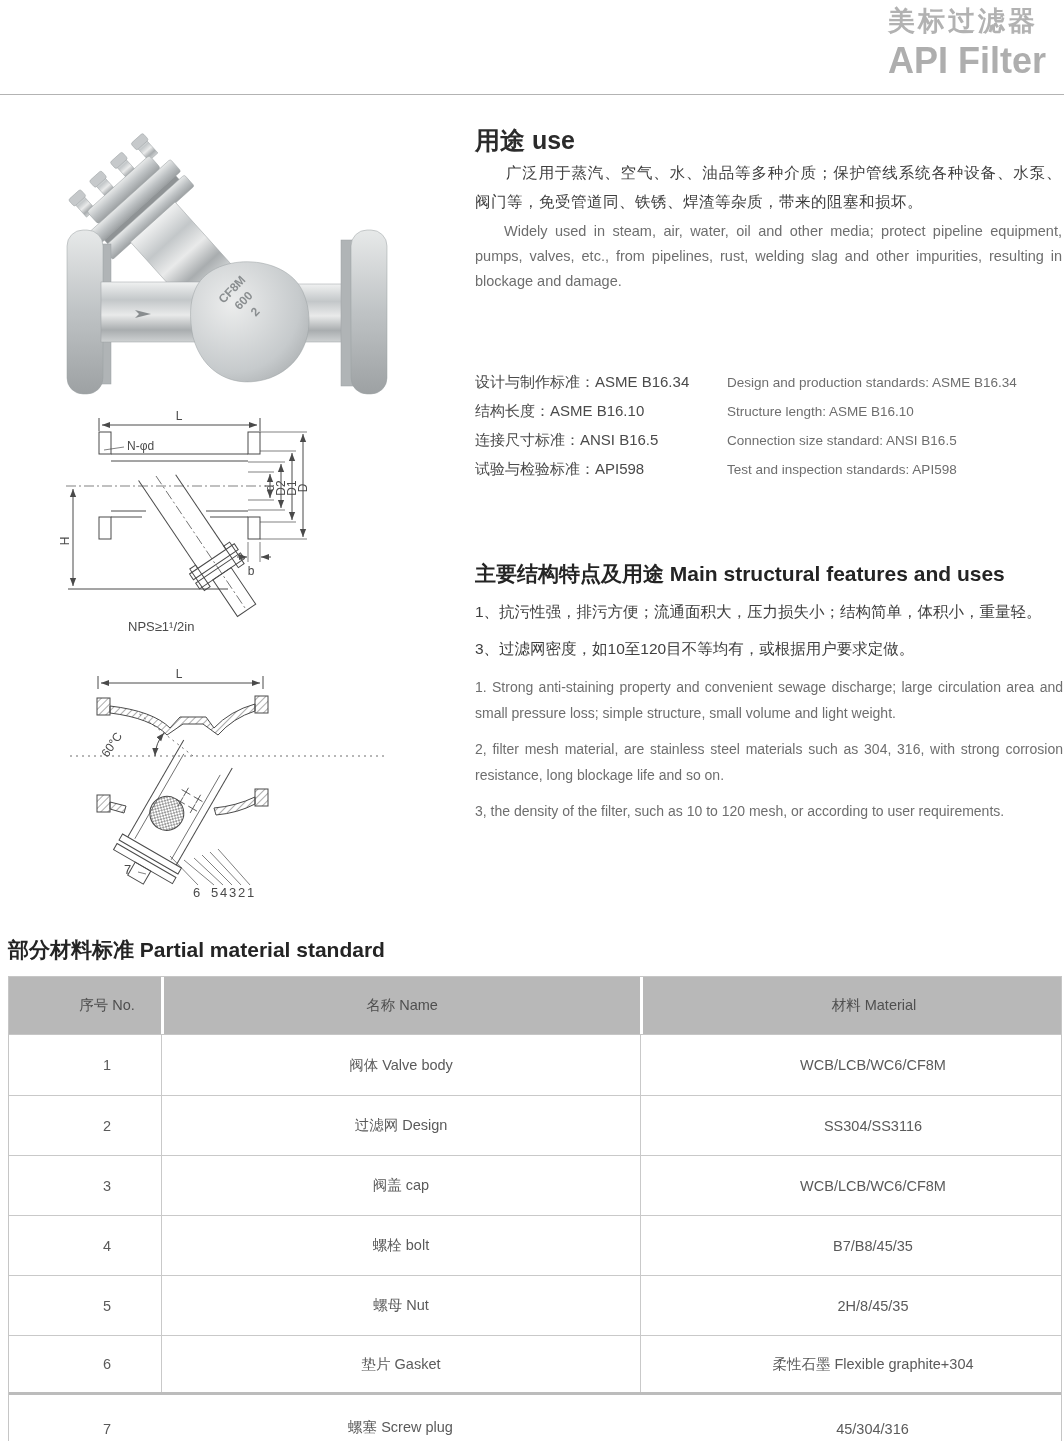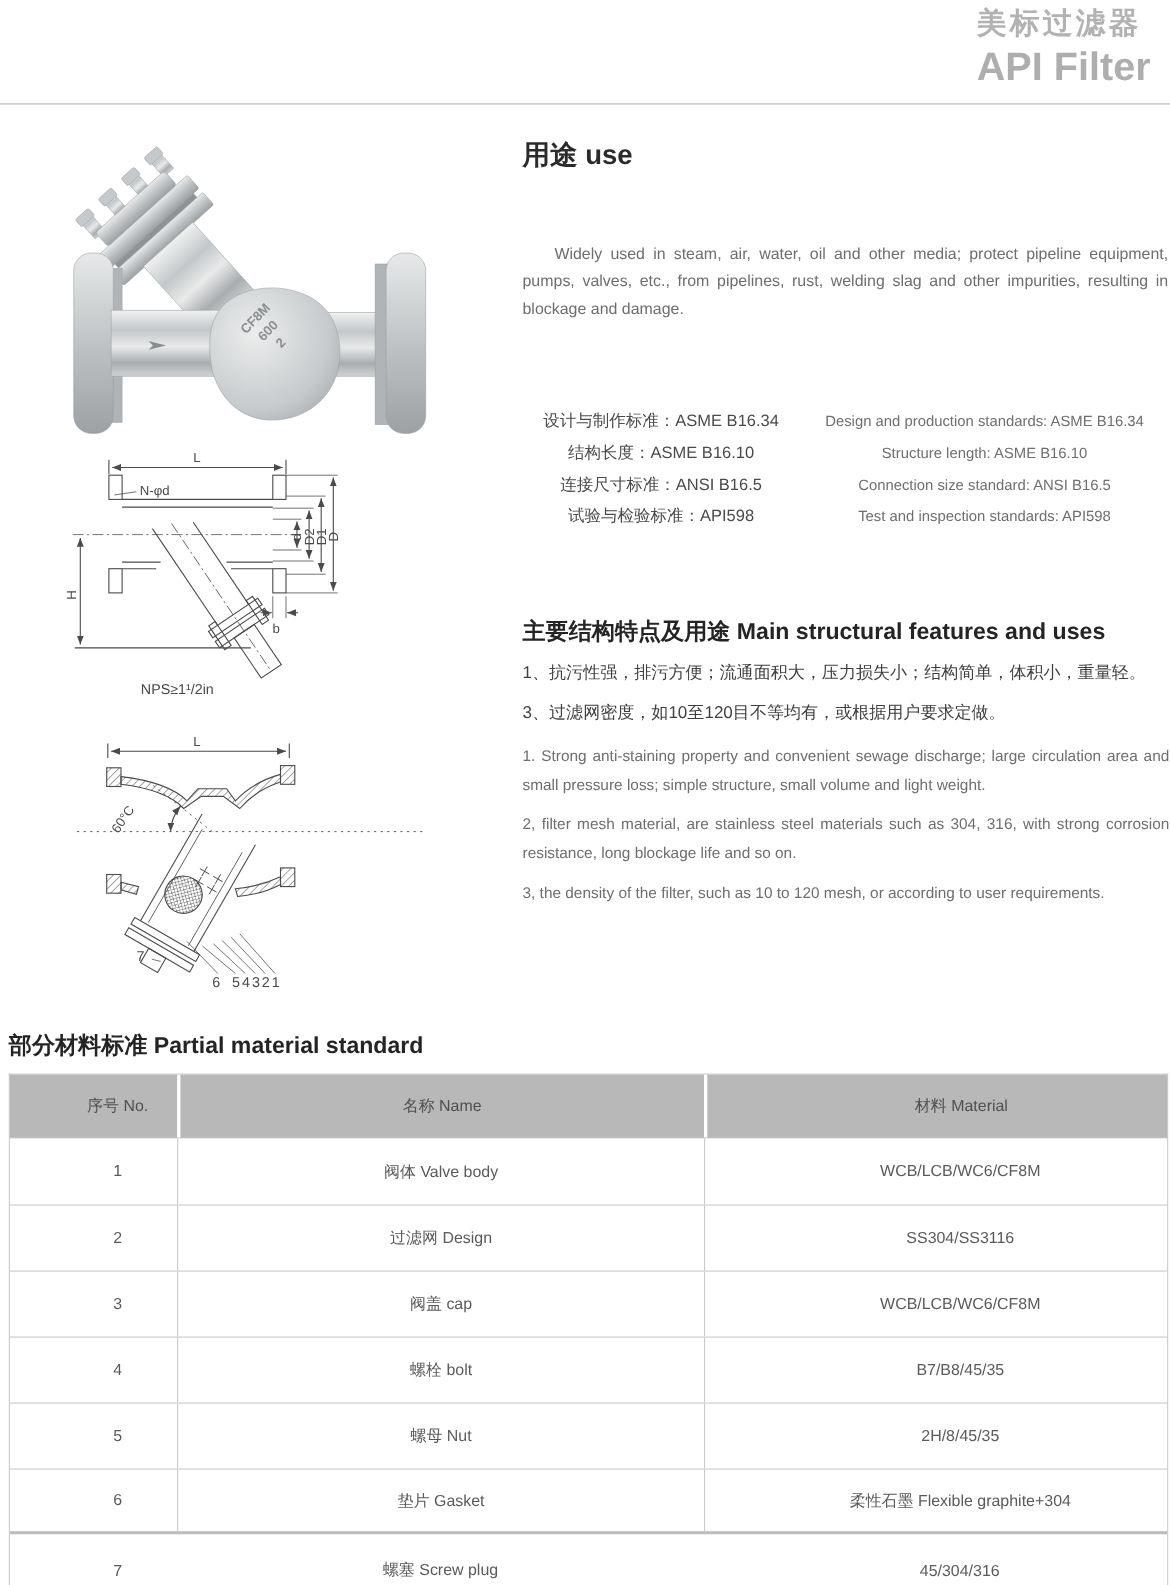--- a/index.html
+++ b/index.html
@@ -14,21 +14,21 @@
   .hdr-cn{font-size:27px;font-weight:700;color:#b2b2b2;letter-spacing:3px;line-height:38px;}
   .hdr-en{font-size:36px;font-weight:800;color:#aeaeae;letter-spacing:0;line-height:42px;}
   .hdr-rule{position:absolute;top:94px;left:0;width:1064px;height:1px;background:#b3b3b3;}
   
   .use-heading{position:absolute;left:475px;top:124px;font-size:25px;font-weight:700;color:#2b2b2b;}
   .use-cn{position:absolute;left:475px;top:158px;width:587px;font-size:15.5px;color:#3f3f3f;
           line-height:29px;text-indent:2em;text-align:justify;letter-spacing:.5px;}
   .use-en{position:absolute;left:475px;top:219px;width:587px;font-size:14.5px;color:#6e6e6e;
           line-height:25px;text-indent:2em;text-align:justify;}
   .standards{position:absolute;left:475px;top:368px;width:588px;}
-  .std-row{display:flex;height:29px;align-items:center;text-align:center;}
+  .std-row{display:flex;height:29px;align-items:center;}
   .std-cn{width:252px;font-size:15px;color:#4a4a4a;}
   .std-en{flex:1;font-size:13.5px;color:#6e6e6e;}
   .features{position:absolute;left:475px;top:560px;width:588px;}
   .feat-heading{font-size:21px;font-weight:700;color:#242424;margin:0 0 12px 0;}
   .feat-cn{font-size:15.5px;color:#3f3f3f;line-height:24px;margin:0 0 13px 0;}
   .feat-en{font-size:14px;color:#6e6e6e;line-height:26px;text-align:justify;margin:0 0 10px 0;}
   
   .mat-title{position:absolute;left:8px;top:936px;font-size:21px;font-weight:700;color:#242424;}
   .mat-table{position:absolute;left:8px;top:976px;width:1054px;
              border:1px solid #c6c6c6;border-bottom:none;box-sizing:border-box;}
@@ -108,20 +108,21 @@
       <text y="2">600</text>
       <text y="18">2</text>
     </g>
     <g stroke="#9aa0a2" stroke-width="0.5">
       <rect x="296" y="128" width="14" height="146" fill="#b0b4b6"></rect>
       <rect x="306" y="118" width="36" height="164" rx="16" fill="url(#pgF)"></rect>
     </g>
   </svg>
 
   <div class="use-heading">用途 use</div>
+  <div class="use-cn">广泛用于蒸汽、空气、水、油品等多种介质；保护管线系统各种设备、水泵、阀门等，免受管道同、铁锈、焊渣等杂质，带来的阻塞和损坏。</div>
   <div class="use-en">Widely used in steam, air, water, oil and other media; protect pipeline equipment, pumps, valves, etc., from pipelines, rust, welding slag and other impurities, resulting in blockage and damage.</div>
 
   <div class="standards">
     <div class="std-row">
       <div class="std-cn">设计与制作标准：ASME B16.34</div>
       <div class="std-en">Design and production standards: ASME B16.34</div>
     </div>
     <div class="std-row">
       <div class="std-cn">结构长度：ASME B16.10</div>
       <div class="std-en">Structure length: ASME B16.10</div>

